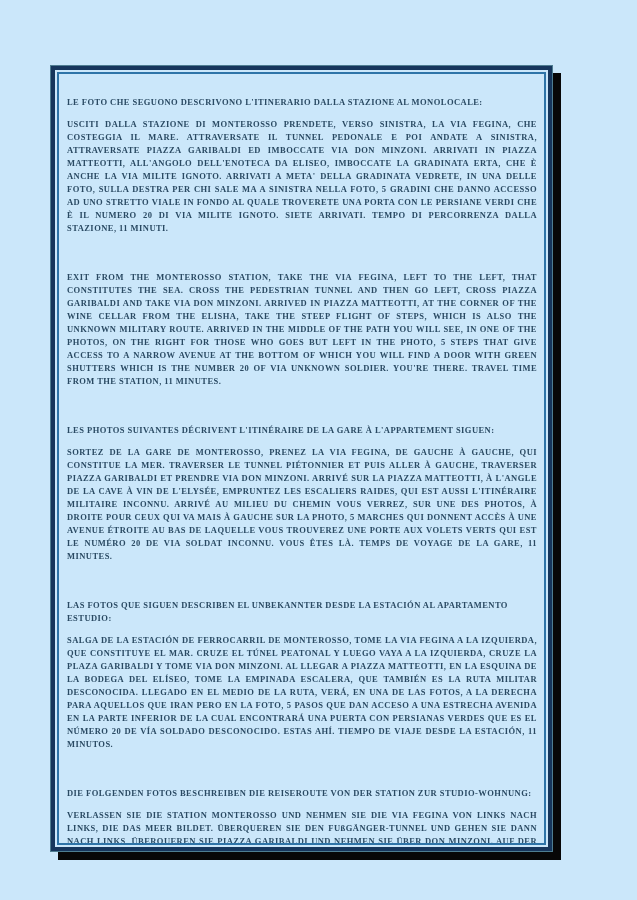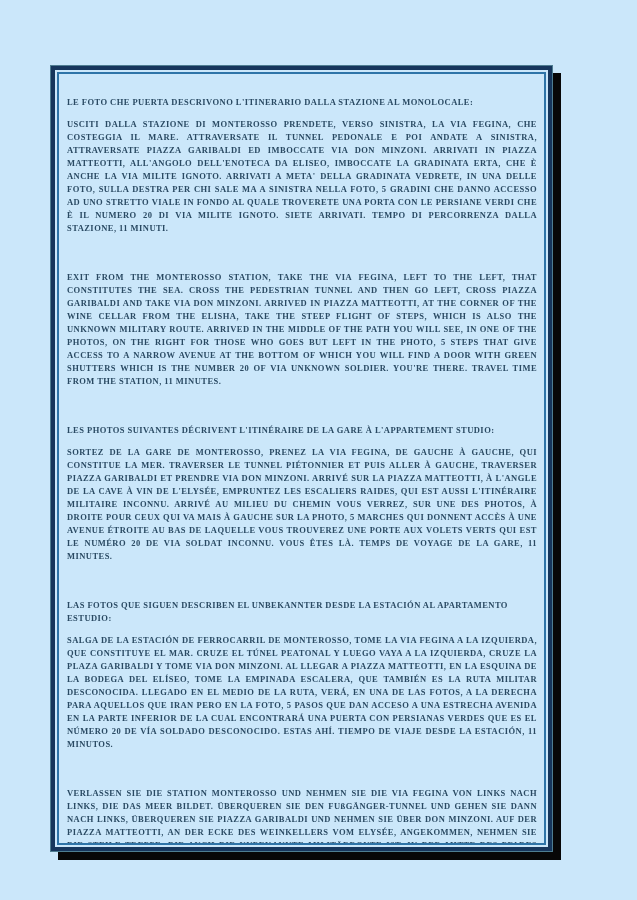--- a/index.html
+++ b/index.html
@@ -63,37 +63,38 @@
   }
 </style>
 </head>
 <body>
 
 <div class="frame-outer">
   <div class="frame-navy">
     <div class="frame-inner">
 
       <section class="lang-section">
-        <p class="doc-heading">LE FOTO CHE PUERTA DESCRIVONO L'ITINERARIO DALLA STAZIONE AL MONOLOCALE:</p>
+        <p class="doc-heading">LE FOTO CHE SEGUONO DESCRIVONO L'ITINERARIO DALLA STAZIONE AL MONOLOCALE:</p>
         <p class="doc-body">USCITI DALLA STAZIONE DI MONTEROSSO PRENDETE, VERSO SINISTRA, LA VIA FEGINA, CHE COSTEGGIA IL MARE. ATTRAVERSATE IL TUNNEL PEDONALE E POI ANDATE A SINISTRA, ATTRAVERSATE PIAZZA GARIBALDI ED IMBOCCATE VIA DON MINZONI. ARRIVATI IN PIAZZA MATTEOTTI, ALL'ANGOLO DELL'ENOTECA DA ELISEO, IMBOCCATE LA GRADINATA ERTA, CHE È ANCHE LA VIA MILITE IGNOTO. ARRIVATI A META' DELLA GRADINATA VEDRETE, IN UNA DELLE FOTO, SULLA DESTRA PER CHI SALE MA A SINISTRA NELLA FOTO, 5 GRADINI CHE DANNO ACCESSO AD UNO STRETTO VIALE IN FONDO AL QUALE TROVERETE UNA PORTA CON LE PERSIANE VERDI CHE È IL NUMERO 20 DI VIA MILITE IGNOTO. SIETE ARRIVATI. TEMPO DI PERCORRENZA DALLA STAZIONE, 11 MINUTI.</p>
       </section>
 
       <section class="lang-section">
         <p class="doc-body">EXIT FROM THE MONTEROSSO STATION, TAKE THE VIA FEGINA, LEFT TO THE LEFT, THAT CONSTITUTES THE SEA. CROSS THE PEDESTRIAN TUNNEL AND THEN GO LEFT, CROSS PIAZZA GARIBALDI AND TAKE VIA DON MINZONI. ARRIVED IN PIAZZA MATTEOTTI, AT THE CORNER OF THE WINE CELLAR FROM THE ELISHA, TAKE THE STEEP FLIGHT OF STEPS, WHICH IS ALSO THE UNKNOWN MILITARY ROUTE. ARRIVED IN THE MIDDLE OF THE PATH YOU WILL SEE, IN ONE OF THE PHOTOS, ON THE RIGHT FOR THOSE WHO GOES BUT LEFT IN THE PHOTO, 5 STEPS THAT GIVE ACCESS TO A NARROW AVENUE AT THE BOTTOM OF WHICH YOU WILL FIND A DOOR WITH GREEN SHUTTERS WHICH IS THE NUMBER 20 OF VIA UNKNOWN SOLDIER. YOU'RE THERE. TRAVEL TIME FROM THE STATION, 11 MINUTES.</p>
       </section>
 
       <section class="lang-section">
-        <p class="doc-heading">LES PHOTOS SUIVANTES DÉCRIVENT L'ITINÉRAIRE DE LA GARE À L'APPARTEMENT STUDIO:</p>
+        <p class="doc-heading">LES PHOTOS SUIVANTES DÉCRIVENT L'ITINÉRAIRE DE LA GARE À L'APPARTEMENT SIGUEN:</p>
         <p class="doc-body">SORTEZ DE LA GARE DE MONTEROSSO, PRENEZ LA VIA FEGINA, DE GAUCHE À GAUCHE, QUI CONSTITUE LA MER. TRAVERSER LE TUNNEL PIÉTONNIER ET PUIS ALLER À GAUCHE, TRAVERSER PIAZZA GARIBALDI ET PRENDRE VIA DON MINZONI. ARRIVÉ SUR LA PIAZZA MATTEOTTI, À L'ANGLE DE LA CAVE À VIN DE L'ELYSÉE, EMPRUNTEZ LES ESCALIERS RAIDES, QUI EST AUSSI L'ITINÉRAIRE MILITAIRE INCONNU. ARRIVÉ AU MILIEU DU CHEMIN VOUS VERREZ, SUR UNE DES PHOTOS, À DROITE POUR CEUX QUI VA MAIS À GAUCHE SUR LA PHOTO, 5 MARCHES QUI DONNENT ACCÈS À UNE AVENUE ÉTROITE AU BAS DE LAQUELLE VOUS TROUVEREZ UNE PORTE AUX VOLETS VERTS QUI EST LE NUMÉRO 20 DE VIA SOLDAT INCONNU. VOUS ÊTES LÀ. TEMPS DE VOYAGE DE LA GARE, 11 MINUTES.</p>
       </section>
 
       <section class="lang-section">
         <p class="doc-heading">LAS FOTOS QUE SIGUEN DESCRIBEN EL UNBEKANNTER DESDE LA ESTACIÓN AL APARTAMENTO ESTUDIO:</p>
         <p class="doc-body">SALGA DE LA ESTACIÓN DE FERROCARRIL DE MONTEROSSO, TOME LA VIA FEGINA A LA IZQUIERDA, QUE CONSTITUYE EL MAR. CRUZE EL TÚNEL PEATONAL Y LUEGO VAYA A LA IZQUIERDA, CRUZE LA PLAZA GARIBALDI Y TOME VIA DON MINZONI. AL LLEGAR A PIAZZA MATTEOTTI, EN LA ESQUINA DE LA BODEGA DEL ELÍSEO, TOME LA EMPINADA ESCALERA, QUE TAMBIÉN ES LA RUTA MILITAR DESCONOCIDA. LLEGADO EN EL MEDIO DE LA RUTA, VERÁ, EN UNA DE LAS FOTOS, A LA DERECHA PARA AQUELLOS QUE IRAN PERO EN LA FOTO, 5 PASOS QUE DAN ACCESO A UNA ESTRECHA AVENIDA EN LA PARTE INFERIOR DE LA CUAL ENCONTRARÁ UNA PUERTA CON PERSIANAS VERDES QUE ES EL NÚMERO 20 DE VÍA SOLDADO DESCONOCIDO. ESTAS AHÍ. TIEMPO DE VIAJE DESDE LA ESTACIÓN, 11 MINUTOS.</p>
       </section>
 
       <section class="lang-section">
+        <p class="doc-heading">DIE FOLGENDEN FOTOS BESCHREIBEN DIE REISEROUTE VON DER STATION ZUR STUDIO-WOHNUNG:</p>
         <p class="doc-body">VERLASSEN SIE DIE STATION MONTEROSSO UND NEHMEN SIE DIE VIA FEGINA VON LINKS NACH LINKS, DIE DAS MEER BILDET. ÜBERQUEREN SIE DEN FUßGÄNGER-TUNNEL UND GEHEN SIE DANN NACH LINKS, ÜBERQUEREN SIE PIAZZA GARIBALDI UND NEHMEN SIE ÜBER DON MINZONI. AUF DER PIAZZA MATTEOTTI, AN DER ECKE DES WEINKELLERS VOM ELYSÉE, ANGEKOMMEN, NEHMEN SIE DIE STEILE TREPPE, DIE AUCH DIE UNBEKANNTE MILITÄRROUTE IST. IN DER MITTE DES PFADES ANGEKOMMEN, SEHEN SIE IN EINEM DER FOTOS RECHTS FÜR DIEJENIGEN, DIE GEHEN, ABER LINKS IM FOTO, 5 STUFEN, DIE ZUGANG ZU EINER ENGEN ALLEE BIETEN, AN DEREN BODEN SIE EINE TÜR MIT GRÜNEN FENSTERLÄDEN FINDEN, DIE DIE NUMMER 20 VON IST ÜBER UNBEKANNTER SOLDAT. DU BIST DA. REISEZEIT VON DER STATION, 11 MINUTEN.</p>
       </section>
 
     </div>
   </div>
 </div>
 
 </body></html>

